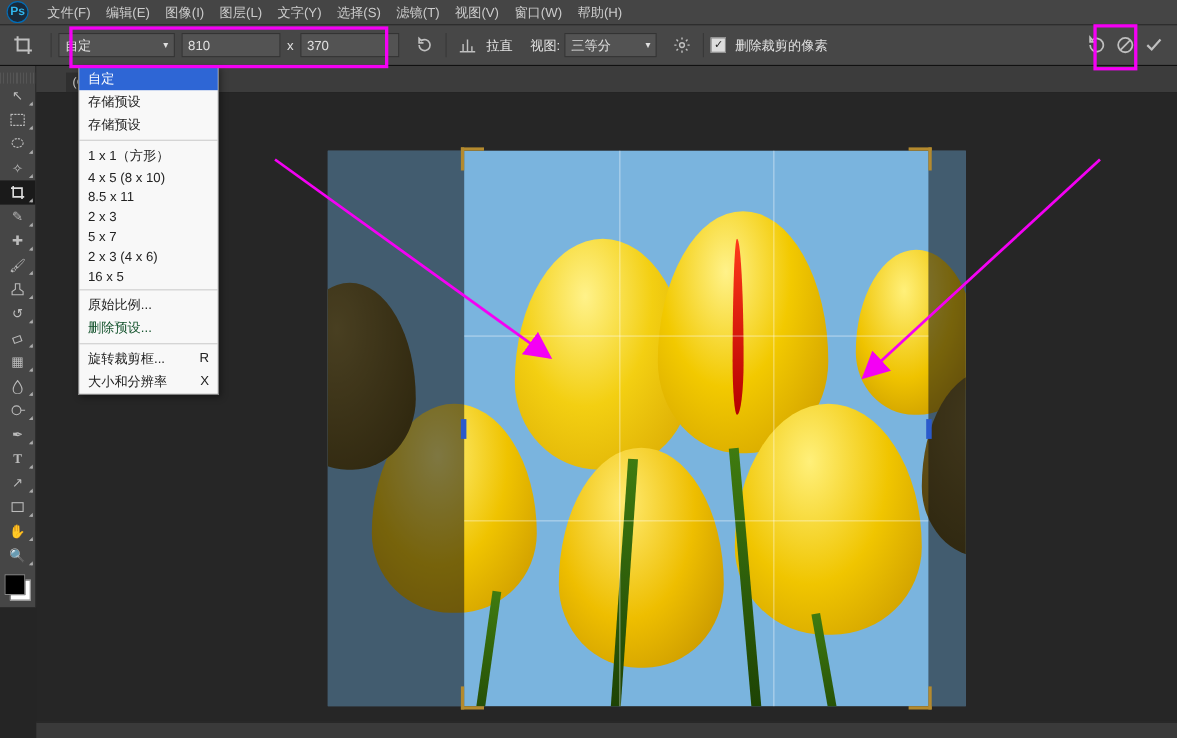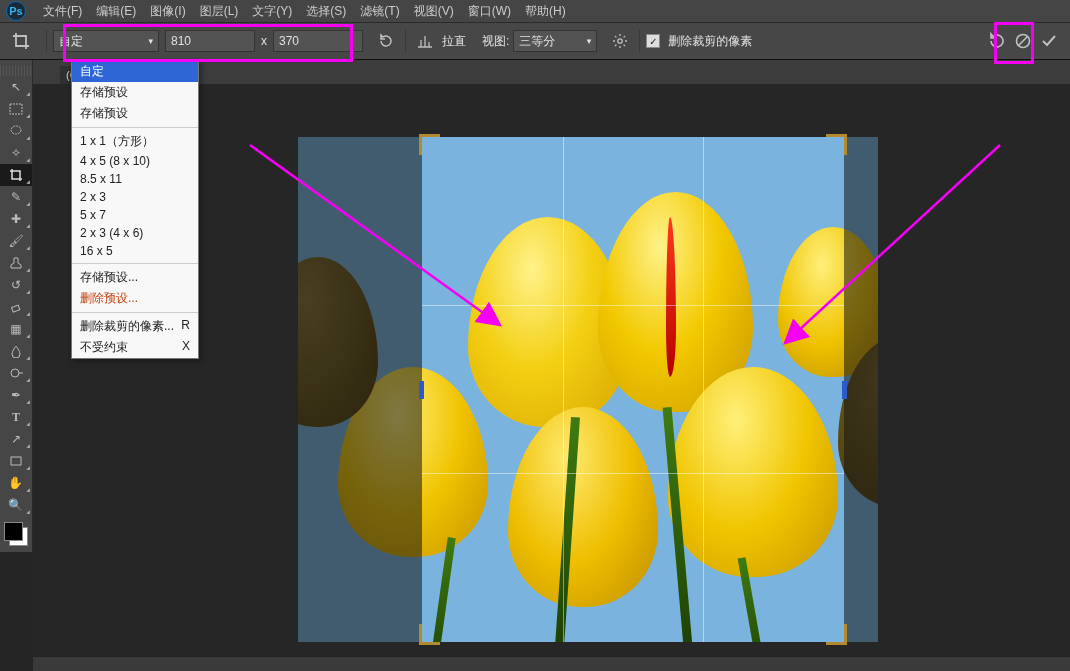--- a/index.html
+++ b/index.html
@@ -40,21 +40,21 @@
   .crop .cnr{position:absolute;width:18px;height:18px;border:3px solid #b48a2e}
   .crop .ctl{left:-3px;top:-3px;border-right:none;border-bottom:none}
   .crop .ctr{right:-3px;top:-3px;border-left:none;border-bottom:none}
   .crop .cbl{left:-3px;bottom:-3px;border-right:none;border-top:none}
   .crop .cbr{right:-3px;bottom:-3px;border-left:none;border-top:none}
   .crop .mh{position:absolute;width:5px;height:18px;background:#2b5acb}
   .status{position:absolute;left:33px;right:0;bottom:0;height:14px;background:#3a3a3a;border-top:1px solid #222}
   .dd{position:absolute;left:71px;top:60px;width:126px;background:#f8f8f8;color:#222;border:1px solid #777;box-shadow:2px 2px 6px rgba(0,0,0,.4);z-index:50}
   .dd .hi{background:#2e66d5;color:#fff;padding:2px 8px}
   .dd .it{padding:2px 8px;display:flex;justify-content:space-between}
-  .dd .disabled{color:#c2410c}
+  .dd .disabled{color:#14532d}
   .dd hr{border:none;border-top:1px solid #ccc;margin:3px 0}
   .hl{position:absolute;border:3px solid #f400f4;z-index:60;pointer-events:none}
   .hl1{left:63px;top:24px;width:284px;height:32px}
   .hl2{left:994px;top:22px;width:34px;height:36px}
   svg.arrow{position:absolute;z-index:61;pointer-events:none}
 </style>
 </head>
 <body>
 
 <div class="menubar">
@@ -277,32 +277,32 @@
       <span>5 x 7</span>
     </div>
   <div class="it">
       <span>2 x 3 (4 x 6)</span>
     </div>
   <div class="it">
       <span>16 x 5</span>
     </div>
   <hr>
   <div class="it">
-      <span>存储预设...</span>
+      <span>原始比例...</span>
     </div>
   <div class="it disabled">
       <span>删除预设...</span>
     </div>
   <hr>
   <div class="it">
-      <span>删除裁剪的像素...</span>
+      <span>旋转裁剪框...</span>
       <span>R</span>
     </div>
   <div class="it">
-      <span>不受约束</span>
+      <span>大小和分辨率</span>
       <span>X</span>
     </div>
 </div>
 
 <div class="hl hl1"></div>
 <div class="hl hl2"></div>
 
 <svg class="arrow" width="1070" height="671">
   <defs>
       <marker id="ah" markerWidth="12" markerHeight="12" refX="9" refY="5" orient="auto">

